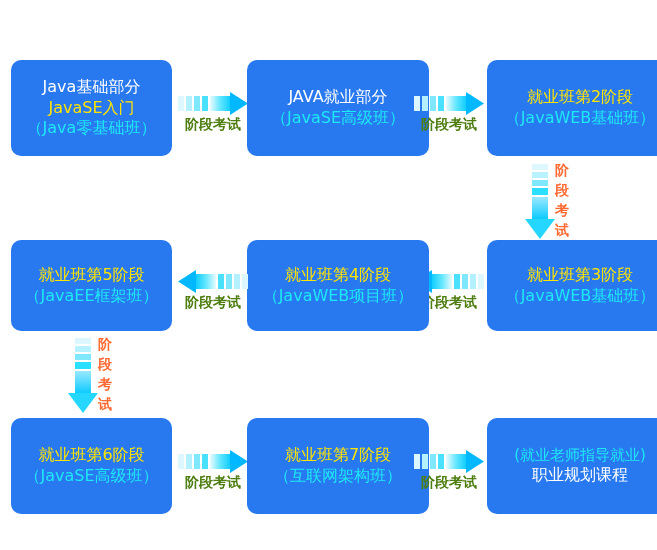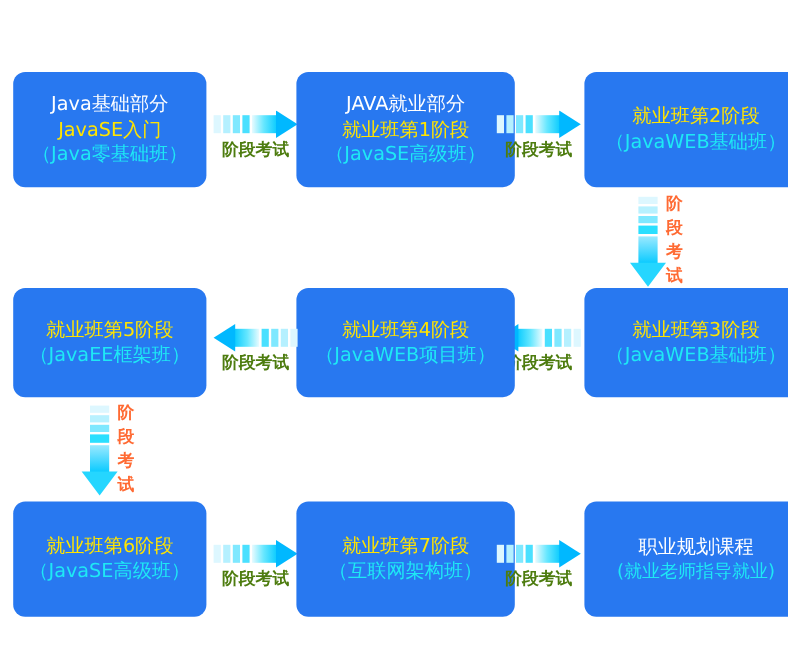--- a/index.html
+++ b/index.html
@@ -116,21 +116,20 @@
       <rect x="18" y="4" width="6" height="15" fill="#7fe8ff"></rect>
       <rect x="26" y="4" width="6" height="15" fill="#4ae0ff"></rect>
       <rect x="34" y="4" width="22" height="15" fill="url(#gr1)"></rect>
       <polygon points="54,0 72,11.5 54,23" fill="#00b8ff"></polygon>
     </svg>
     <div class="alabel">阶段考试</div>
   </div>
 
   <div class="node c1 r0">
     <span class="ln ln-white">JAVA就业部分</span>
-    <span class="ln ln-yellow">就业班第1阶段</span>
     <span class="ln ln-cyan">（JavaSE高级班）</span>
   </div>
 
   <div class="harrow" style="left:412px; top:92px;">
     <svg width="74" height="26" viewBox="0 0 74 26">
       <defs>
         <linearGradient id="gr2" x1="0" y1="0" x2="1" y2="0">
           <stop offset="0%" stop-color="#e8fbff"></stop>
           <stop offset="45%" stop-color="#66e7ff"></stop>
           <stop offset="100%" stop-color="#00c8ff"></stop>
@@ -292,17 +291,17 @@
       <rect x="10" y="4" width="6" height="15" fill="#b5f0ff"></rect>
       <rect x="18" y="4" width="6" height="15" fill="#7fe8ff"></rect>
       <rect x="26" y="4" width="6" height="15" fill="#4ae0ff"></rect>
       <rect x="34" y="4" width="22" height="15" fill="url(#gr4)"></rect>
       <polygon points="54,0 72,11.5 54,23" fill="#00b8ff"></polygon>
     </svg>
     <div class="alabel">阶段考试</div>
   </div>
 
   <div class="node c2 r2">
+    <span class="ln ln-cyan-sm">(就业老师指导就业)</span>
     <span class="ln ln-white">职业规划课程</span>
-    <span class="ln ln-cyan-sm">(就业老师指导就业)</span>
   </div>
 
 </div>
 
 </body></html>

